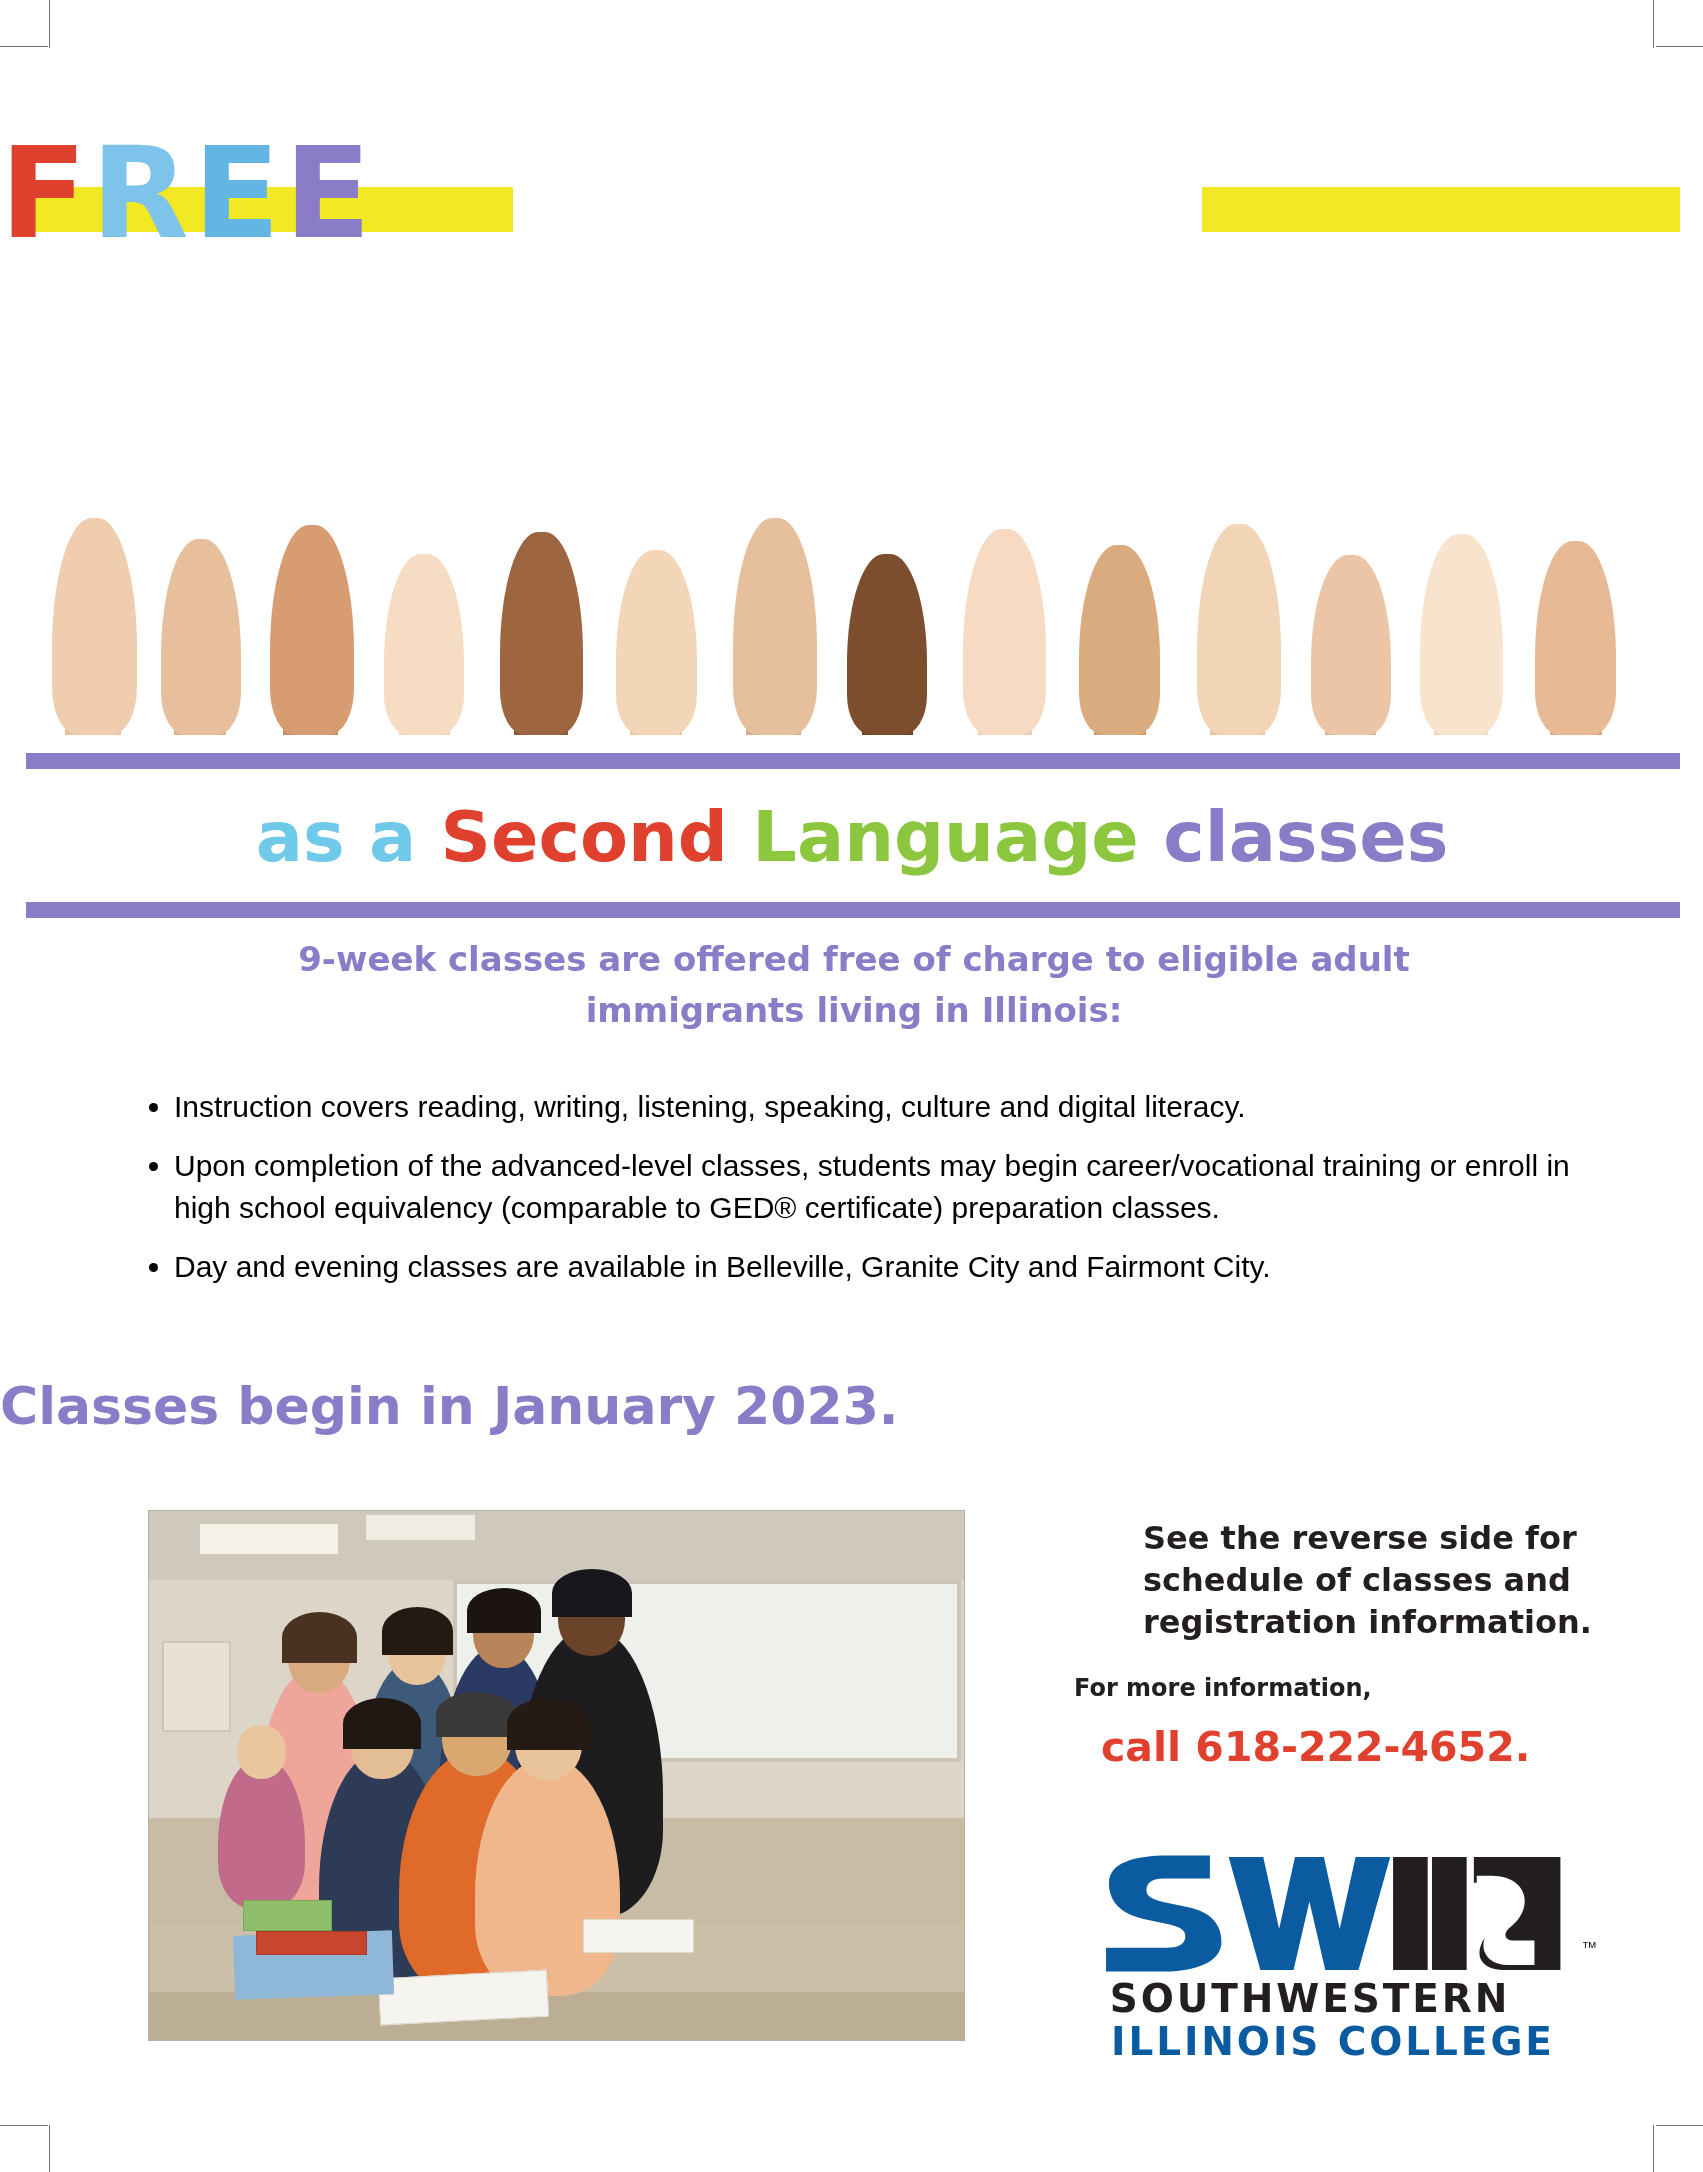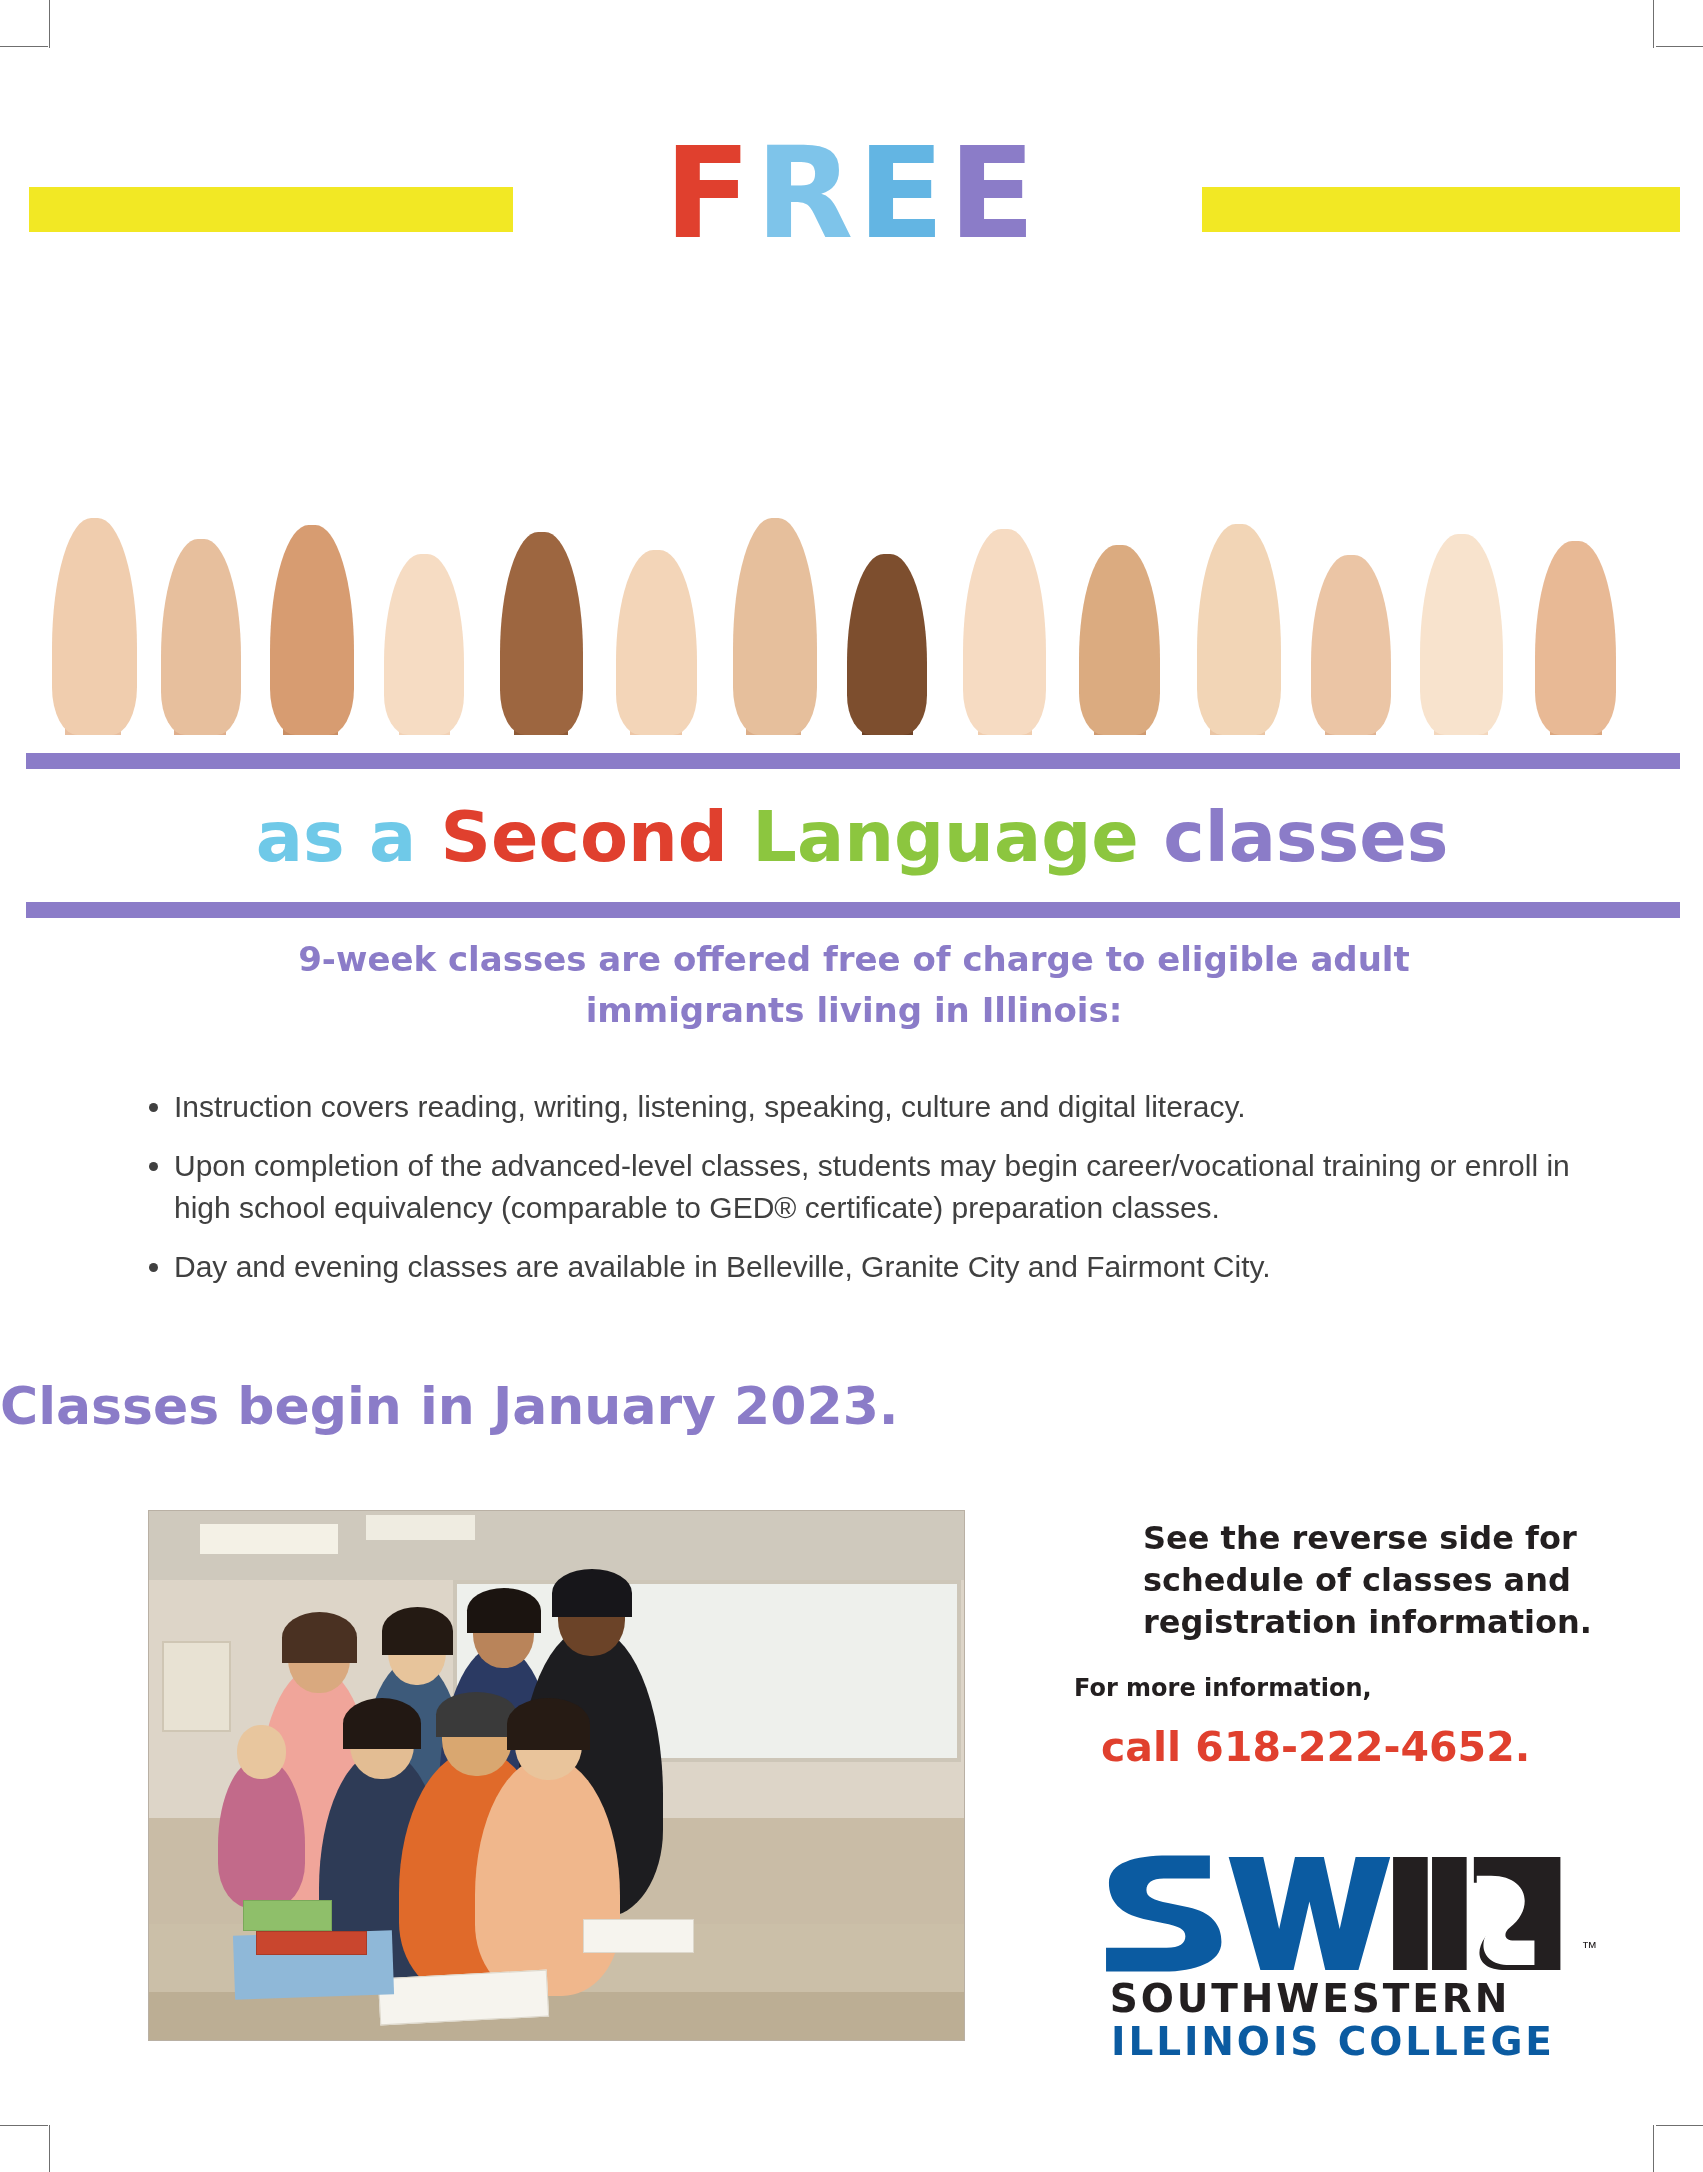--- a/index.html
+++ b/index.html
@@ -52,21 +52,20 @@
     background: #f2e824;
   }
   .yellow-left  { left: 29px;  top: 158px; width: 484px; }
   .yellow-right { left: 1202px;top: 158px; width: 478px; }
 
   .word-free {
     position: absolute;
     left: 0;
     top: 101px;
     width: 1704px;
-    text-align: center;
     font-family: "DejaVu Sans", sans-serif;
     font-weight: bold;
     font-size: 127px;
     letter-spacing: 4.3px;
     line-height: 1;
   }
   .word-free span { display: inline-block; }
   .f-F { color: #e0402e; }
   .f-R { color: #7ec4ea; }
   .f-E1{ color: #63b5e3; }
@@ -154,21 +153,21 @@
     font-weight: bold;
     font-size: 34px;
     line-height: 1.5;
   }
 
   .bullets {
     position: absolute;
     left: 145px;
     top: 1086px;
     width: 1441px;
-    color: #404040;
+    color: #000000;
     font-family: "Liberation Sans", sans-serif;
     font-size: 30px;
     line-height: 1.42;
     margin: 0;
     padding: 0 0 0 29px;
   }
   .bullets li { margin-bottom: 16px; }
 
   .classes-begin {
     position: absolute;

